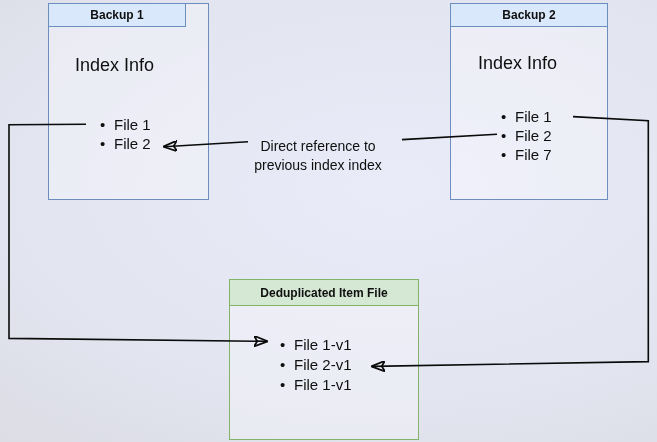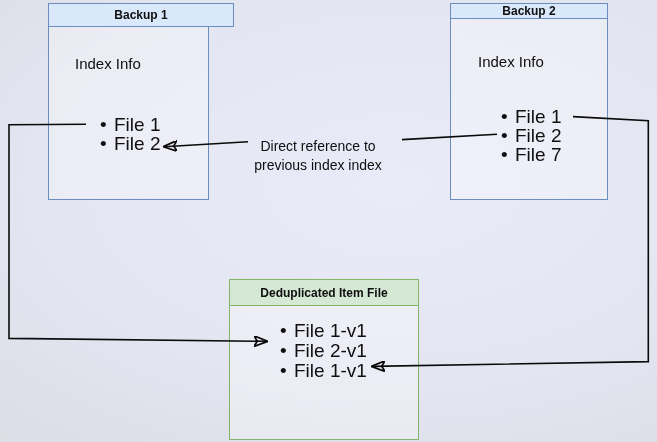--- a/index.html
+++ b/index.html
@@ -28,39 +28,39 @@
   #dedup-box   { left: 229px; top: 279px; width: 190px; height: 161px; border-color: #82b366; }
 
   .box-header {
     position: absolute;
     box-sizing: border-box;
     display: flex; align-items: center; justify-content: center;
     font-size: 12px; font-weight: bold;
     border: 1.5px solid #6c8ebf;
     background: #dae8fc;
   }
-  #backup1-header { left: 48px;  top: 3px;   width: 186px; height: 24px; }
-  #backup2-header { left: 450px; top: 3px;   width: 158px; height: 16px; }
+  #backup1-header { left: 48px;  top: 3px;   width: 138px; height: 24px; }
+  #backup2-header { left: 450px; top: 3px;   width: 158px; height: 24px; }
   #dedup-header   { left: 229px; top: 279px; width: 190px; height: 27px;
                     background: #d5e8d4; border-color: #82b366; }
 
-  .index-label { position: absolute; font-size: 15px; }
+  .index-label { position: absolute; font-size: 18px; }
   #index-label-1 { left: 75px;  top: 55px; }
   #index-label-2 { left: 478px; top: 53px; }
 
   ul.files {
     position: absolute;
     list-style: none; margin: 0; padding: 0;
-    font-size: 19px;
+    font-size: 15px;
   }
   ul.files li { line-height: 19px; white-space: nowrap; }
   ul.files li::before { content: '\2022'; display: inline-block; width: 14px; }
   #files-backup1 { left: 100px; top: 115px; }
   #files-backup2 { left: 501px; top: 107px; }
-  #files-dedup   { left: 280px; top: 321px; }
+  #files-dedup   { left: 280px; top: 335px; }
   #files-dedup li { line-height: 20px; }
 
   .annotation {
     position: absolute;
     left: 318px; top: 156px;
     transform: translate(-50%, -50%);
     text-align: center;
     font-size: 14px; line-height: 19px;
     white-space: nowrap;
   }

